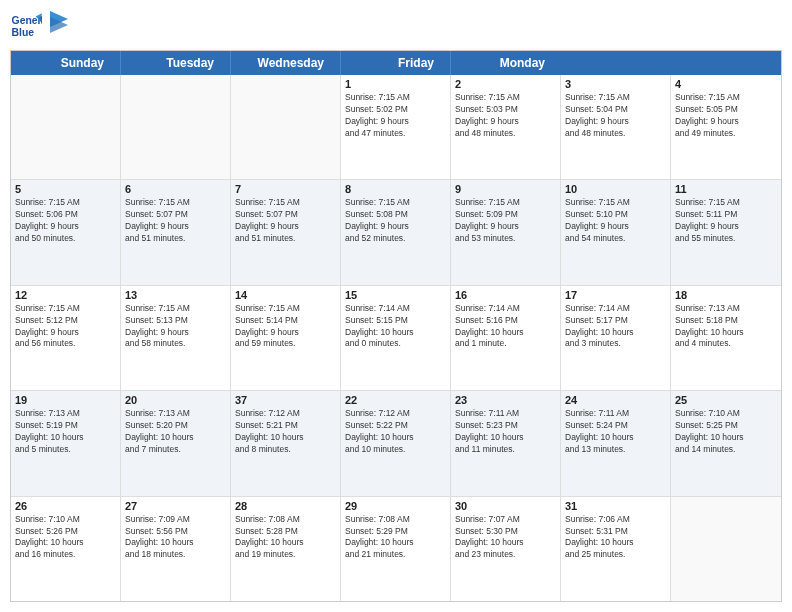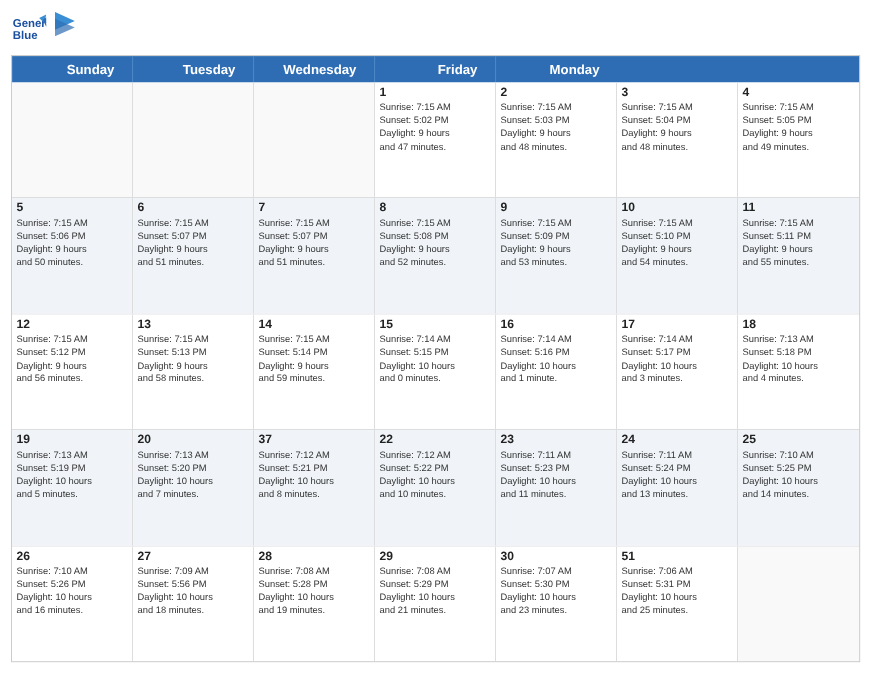--- a/index.html
+++ b/index.html
@@ -353,21 +353,21 @@
 and 21 minutes.</div>
           </div>
           <div class="cal-cell">
             <div class="day-num">30</div>
             <div class="day-info" style="white-space: pre-line;">Sunrise: 7:07 AM
 Sunset: 5:30 PM
 Daylight: 10 hours
 and 23 minutes.</div>
           </div>
           <div class="cal-cell">
-            <div class="day-num">51</div>
+            <div class="day-num">31</div>
             <div class="day-info" style="white-space: pre-line;">Sunrise: 7:06 AM
 Sunset: 5:31 PM
 Daylight: 10 hours
 and 25 minutes.</div>
           </div>
           <div class="cal-cell empty"></div>
         </div>
       </div>
   </div>
 </div>

